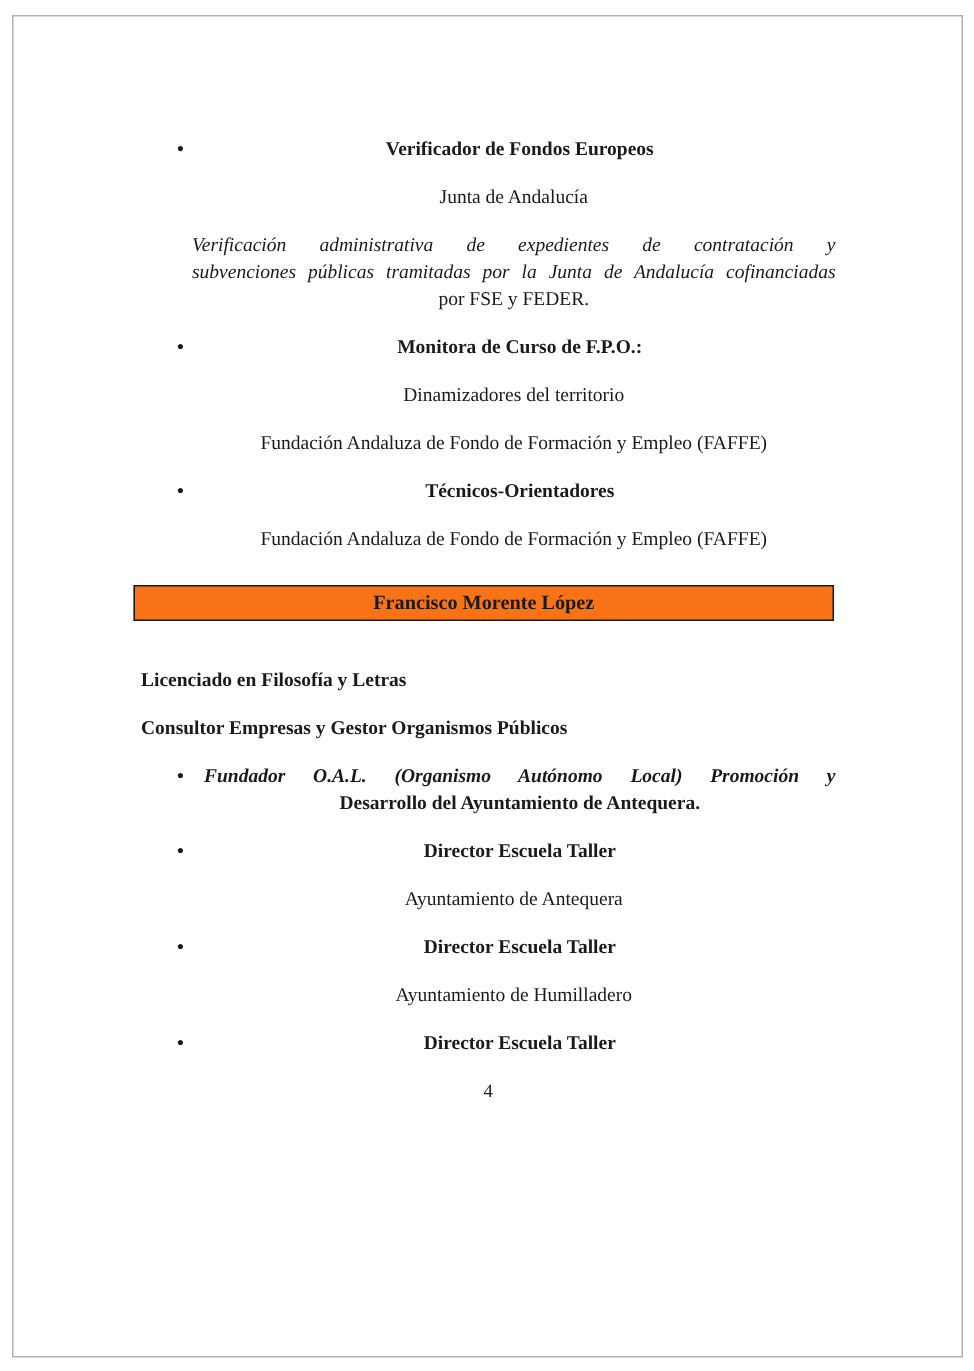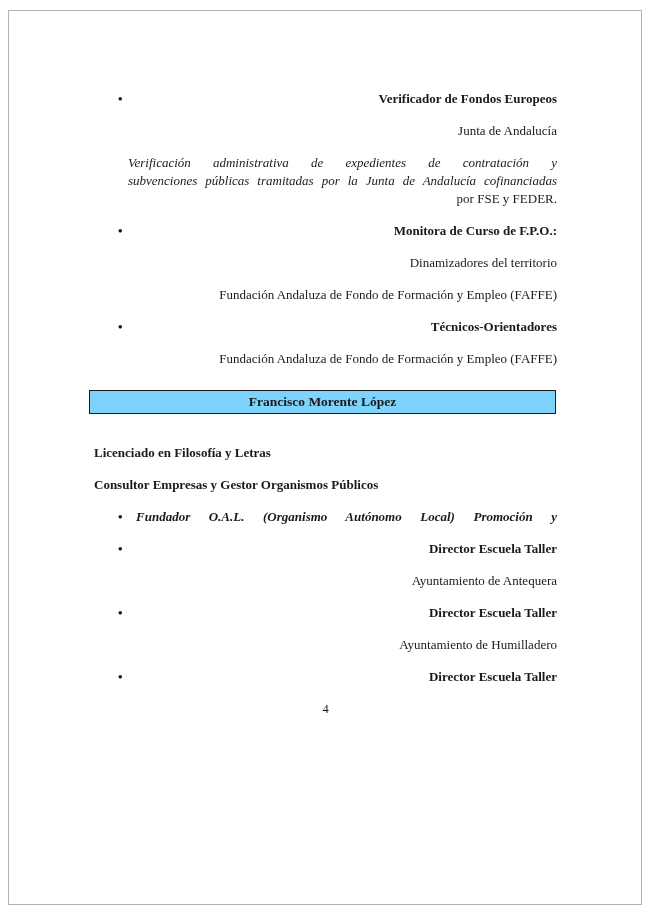--- a/index.html
+++ b/index.html
@@ -46,28 +46,28 @@
     margin-left: 34px;
   }
   .ln {
     display: block;
     text-align: justify;
     text-align-last: justify;
     font-style: italic;
   }
   .ln-last {
     display: block;
-    text-align: right;
+    text-align: center;
   }
   .heading-box {
     box-sizing: border-box;
     margin: 22px 0 30px -5px;
     width: 467px;
     height: 24px;
-    background: #7dd3fc;
+    background: #f97316;
     border: 1.5px solid #1a1a1a;
     text-align: center;
     font-weight: bold;
     font-size: 13.5px;
     line-height: 21px;
   }
   .qual {
     font-weight: bold;
   }
   .footer {
@@ -124,20 +124,21 @@
       <span>Francisco Morente López</span>
     </div>
 
     <p class="qual">Licenciado en Filosofía y Letras</p>
     <p class="qual">Consultor Empresas y Gestor Organismos Públicos</p>
 
     <div class="entry">
       <span class="bullet">•</span>
       <div class="entry-title">
         <span class="ln">Fundador O.A.L. (Organismo Autónomo Local) Promoción y</span>
+        <span class="ln-last">Desarrollo del Ayuntamiento de Antequera.</span>
       </div>
     </div>
 
     <div class="entry">
       <span class="bullet">•</span>
       <div class="entry-title">
         <span class="ln-last">Director Escuela Taller</span>
       </div>
     </div>
     <p class="detail">

